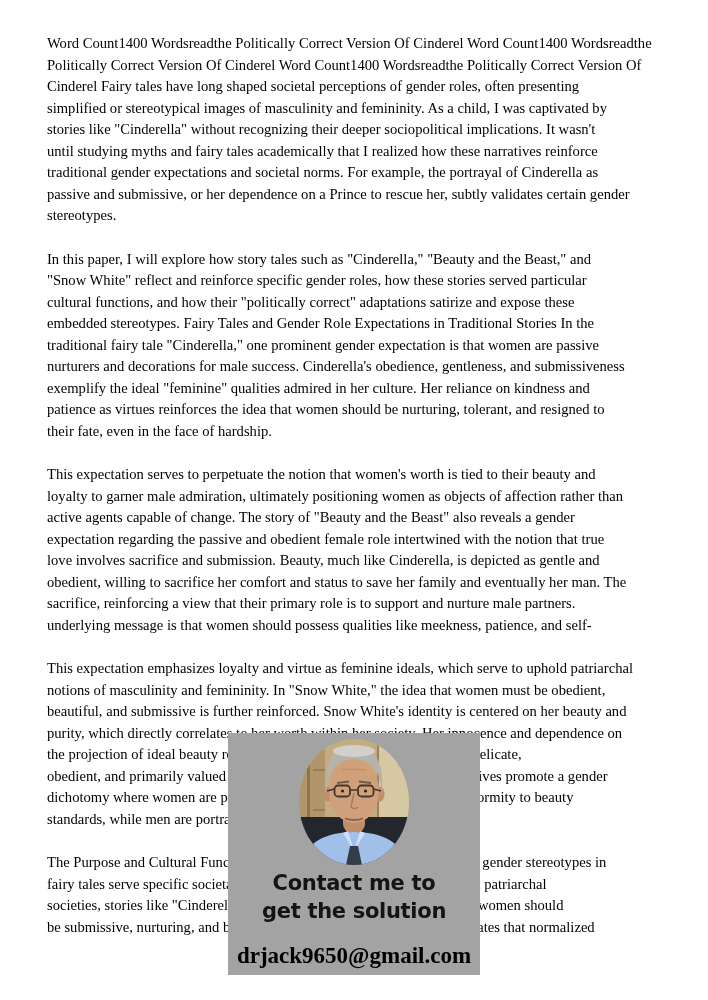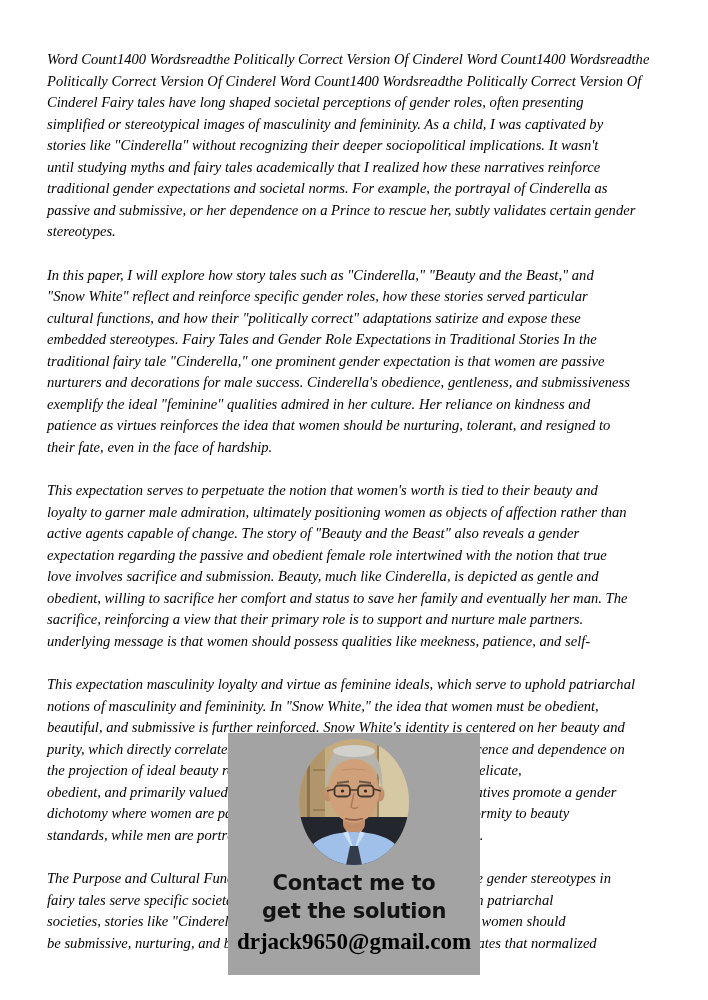--- a/index.html
+++ b/index.html
@@ -12,21 +12,21 @@
     font-family: "Liberation Serif", "DejaVu Serif", serif;
   }
   .doc-text {
     position: absolute;
     left: 47px;
     top: 33px;
     width: 616px;
     font-size: 14.6px;
     color: #000000;
   }
-  .paragraph { margin: 16px 0 22px 0; font-style: italic; }
+  .paragraph { margin: 0 0 22px 0; }
   .line {
     line-height: 21.5px;
     height: 21.5px;
     white-space: nowrap;
   }
   .overlay-card {
     position: absolute;
     left: 228px;
     top: 733px;
     width: 252px;
@@ -42,21 +42,21 @@
     margin-top: 4px;
     font-family: "DejaVu Sans", "Liberation Sans", sans-serif;
     font-weight: 700;
     font-size: 21px;
     line-height: 28px;
     letter-spacing: -0.3px;
     color: #141414;
     text-align: center;
   }
   .email {
-    margin-top: 2px;
+    margin-top: 16px;
     font-family: "Liberation Serif", serif;
     font-weight: 700;
     font-size: 23px;
     line-height: 30px;
     color: #000000;
     text-align: center;
     white-space: nowrap;
   }
 </style>
 </head>
@@ -89,21 +89,21 @@
       <div class="line">This expectation serves to perpetuate the notion that women's worth is tied to their beauty and</div>
       <div class="line">loyalty to garner male admiration, ultimately positioning women as objects of affection rather than</div>
       <div class="line">active agents capable of change. The story of "Beauty and the Beast" also reveals a gender</div>
       <div class="line">expectation regarding the passive and obedient female role intertwined with the notion that true</div>
       <div class="line">love involves sacrifice and submission. Beauty, much like Cinderella, is depicted as gentle and</div>
       <div class="line">obedient, willing to sacrifice her comfort and status to save her family and eventually her man. The</div>
       <div class="line">sacrifice, reinforcing a view that their primary role is to support and nurture male partners.</div>
       <div class="line">underlying message is that women should possess qualities like meekness, patience, and self-</div>
     </div>
     <div class="paragraph">
-      <div class="line">This expectation masculinity loyalty and virtue as feminine ideals, which serve to uphold patriarchal</div>
+      <div class="line">This expectation emphasizes loyalty and virtue as feminine ideals, which serve to uphold patriarchal</div>
       <div class="line">notions of masculinity and femininity. In "Snow White," the idea that women must be obedient,</div>
       <div class="line">beautiful, and submissive is further reinforced. Snow White's identity is centered on her beauty and</div>
       <div class="line">purity, which directly correlates to her worth within her society. Her innocence and dependence on</div>
       <div class="line">the projection of ideal beauty reinforce the notion that women should be delicate,</div>
       <div class="line">obedient, and primarily valued for their physical appearance. These narratives promote a gender</div>
       <div class="line">dichotomy where women are passive prizes whose value lies in their conformity to beauty</div>
       <div class="line">standards, while men are portrayed as active heroes and dominant figures.</div>
     </div>
     <div class="paragraph">
       <div class="line">The Purpose and Cultural Functions of Gender Roles in Fairy Tales These gender stereotypes in</div>

